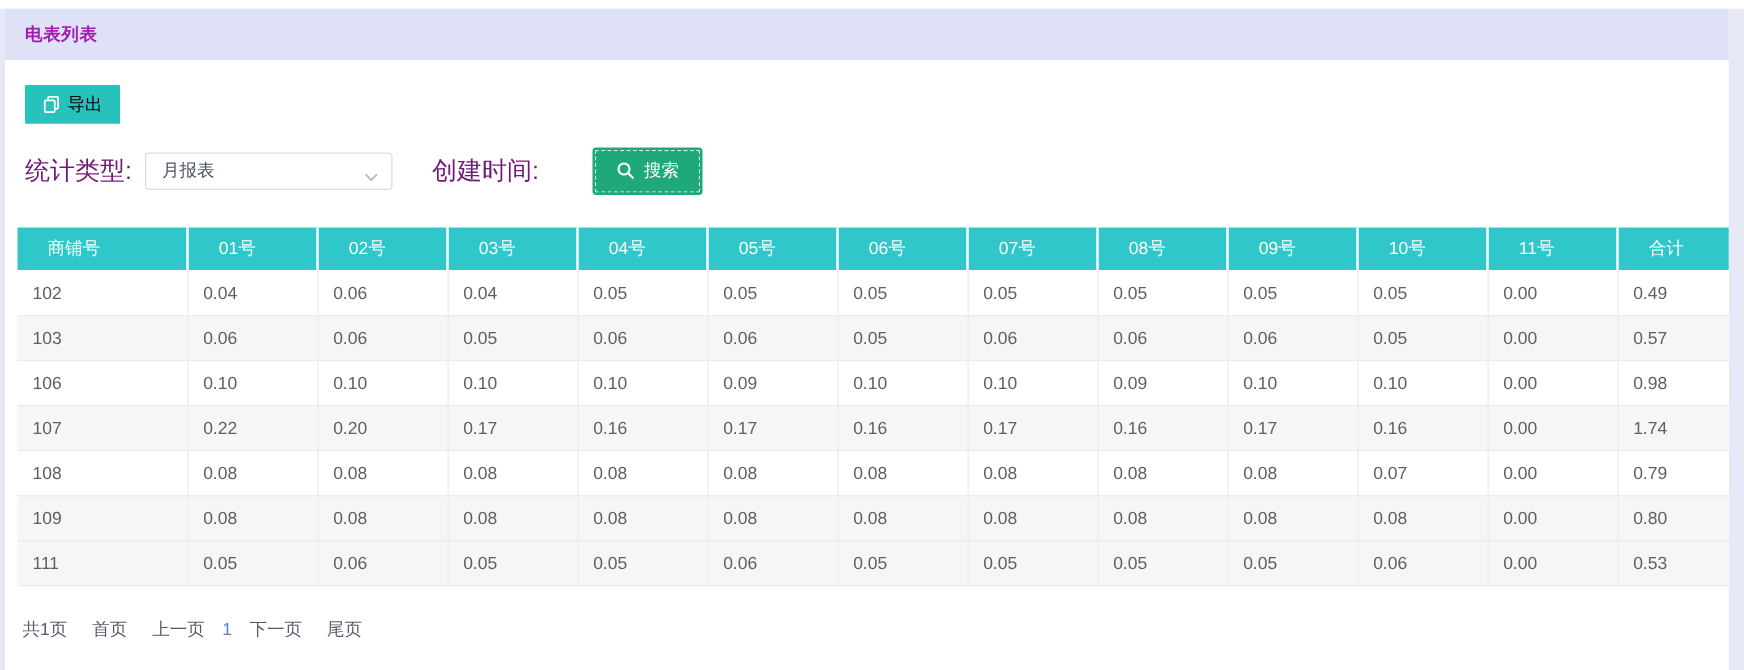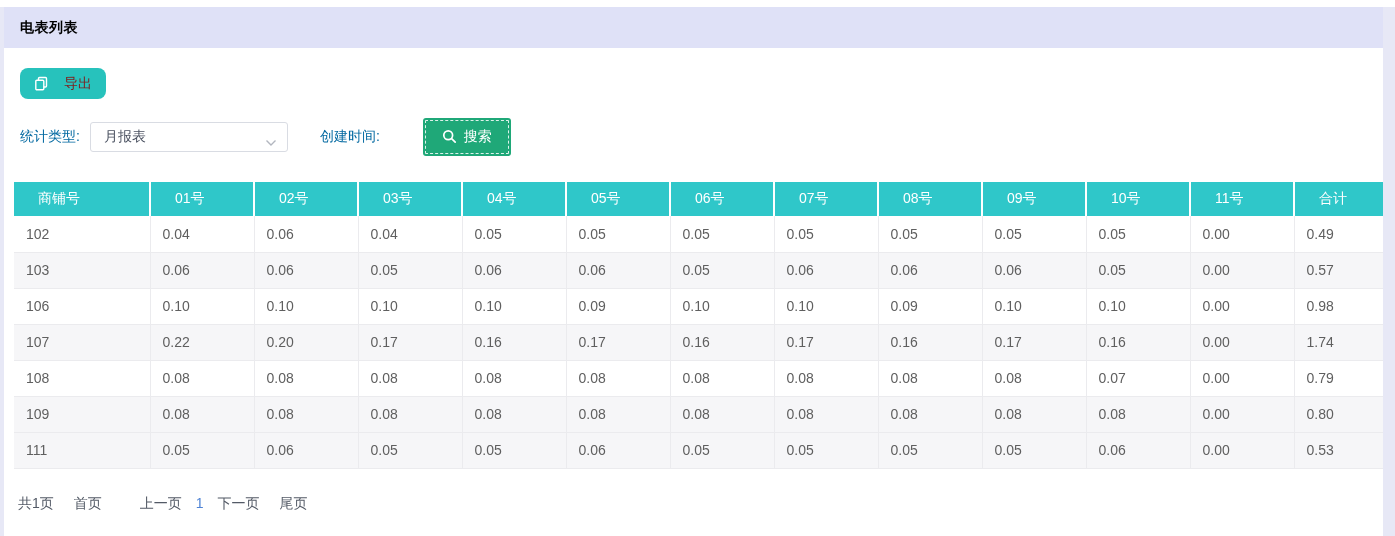--- a/index.html
+++ b/index.html
@@ -3,32 +3,32 @@
 <meta charset="utf-8">
 <style>
   * { box-sizing: border-box; margin: 0; padding: 0; }
   html, body { width: 1395px; height: 536px; overflow: hidden; background: #ffffff;
     font-family: "Liberation Sans", "DejaVu Sans", sans-serif; }
   .page-bg { position: absolute; top: 7px; left: 0; right: 0; bottom: 0;
     background: var(--page-edge, #e7e8f6); }
   .card { position: absolute; top: 0; left: 4px; right: 12px; bottom: 0; background: #ffffff; }
   .card-header { height: 41px; background: var(--header-bar-bg, #dfe1f7);
     display: flex; align-items: center; padding: 0 16px; }
-  .card-title { font-size: 14px; font-weight: bold; color: #000000; letter-spacing: .5px; }
+  .card-title { font-size: 14px; font-weight: bold; color: #a21caf; letter-spacing: .5px; }
   .card-body { padding: 20px 0 0 10px; }
 
   
-  .btn-export { display: inline-flex; align-items: center; gap: 15px; margin-left: 6px;
-    height: 31px; padding: 0 14px; border: none; border-radius: 8px; cursor: pointer;
-    background: var(--export-teal, #27c2bc); color: #7f1d1d; font-size: 14px;
+  .btn-export { display: inline-flex; align-items: center; gap: 5px; margin-left: 6px;
+    height: 31px; padding: 0 14px; border: none; border-radius: 1px; cursor: pointer;
+    background: var(--export-teal, #27c2bc); color: #000000; font-size: 14px;
     font-family: inherit; }
 
   
   .filter-row { display: flex; align-items: center; margin-top: 22px; margin-left: 6px; height: 31px; }
-  .filter-label { font-size: 14px; color: #0369a1; margin-right: 10px; }
+  .filter-label { font-size: 20px; color: #701a75; margin-right: 10px; }
   .select-box { position: relative; width: 198px; height: 30px; border: 1px solid #d9dce3;
     border-radius: 3px; background: #fff; display: flex; align-items: center;
     padding: 0 28px 0 13px; cursor: pointer; }
   .select-value { font-size: 14px; color: #4a5160; }
   .select-caret { position: absolute; right: 10px; top: 10px; }
   .gap-32 { width: 32px; }
   .date-group { display: flex; align-items: stretch; height: 30px; border: 1px solid #e0e3ea;
     background: #fff; }
   .date-input { width: 167px; border: none; outline: none; padding: 0 13px; font-size: 14px;
     color: #4a5160; font-family: inherit; background: transparent; }
@@ -53,21 +53,21 @@
   tbody tr td:last-child { border-right: none; }
   tbody tr:nth-child(even) td, tbody tr:last-child td { background: var(--row-alt, #f6f6f8); }
 
   
   .pagination { margin-top: 26px; margin-left: 4px; font-size: 14px; color: #535a66;
     display: flex; align-items: flex-start; }
   .pagination span { margin-right: 20px; }
   .pg-link { cursor: pointer; }
   .pg-current { color: var(--current-page-blue, #4f83d5); margin-right: 14px !important;
     margin-left: -6px; cursor: pointer; }
-  .pg-prev { margin-left: 18px; }
+  .pg-prev { }
 </style>
 </head>
 <body>
 
 <div class="page-bg">
   <div class="card">
 
     <div class="card-header">
       <span class="card-title">电表列表</span>
     </div>

